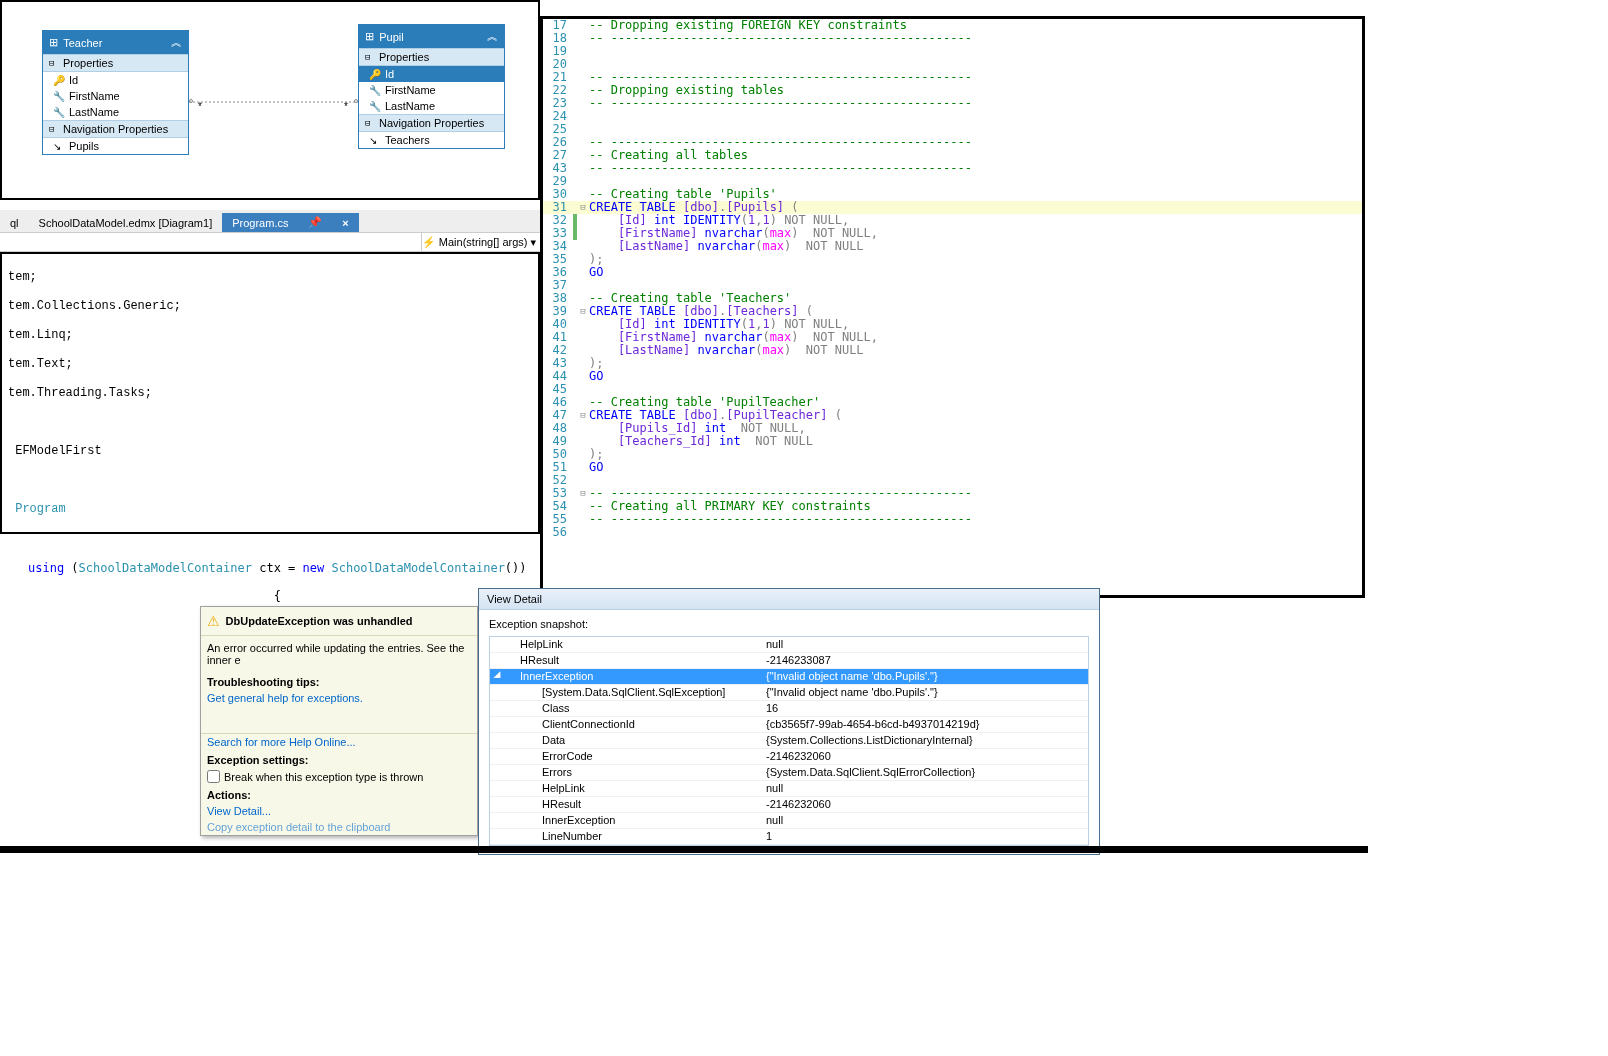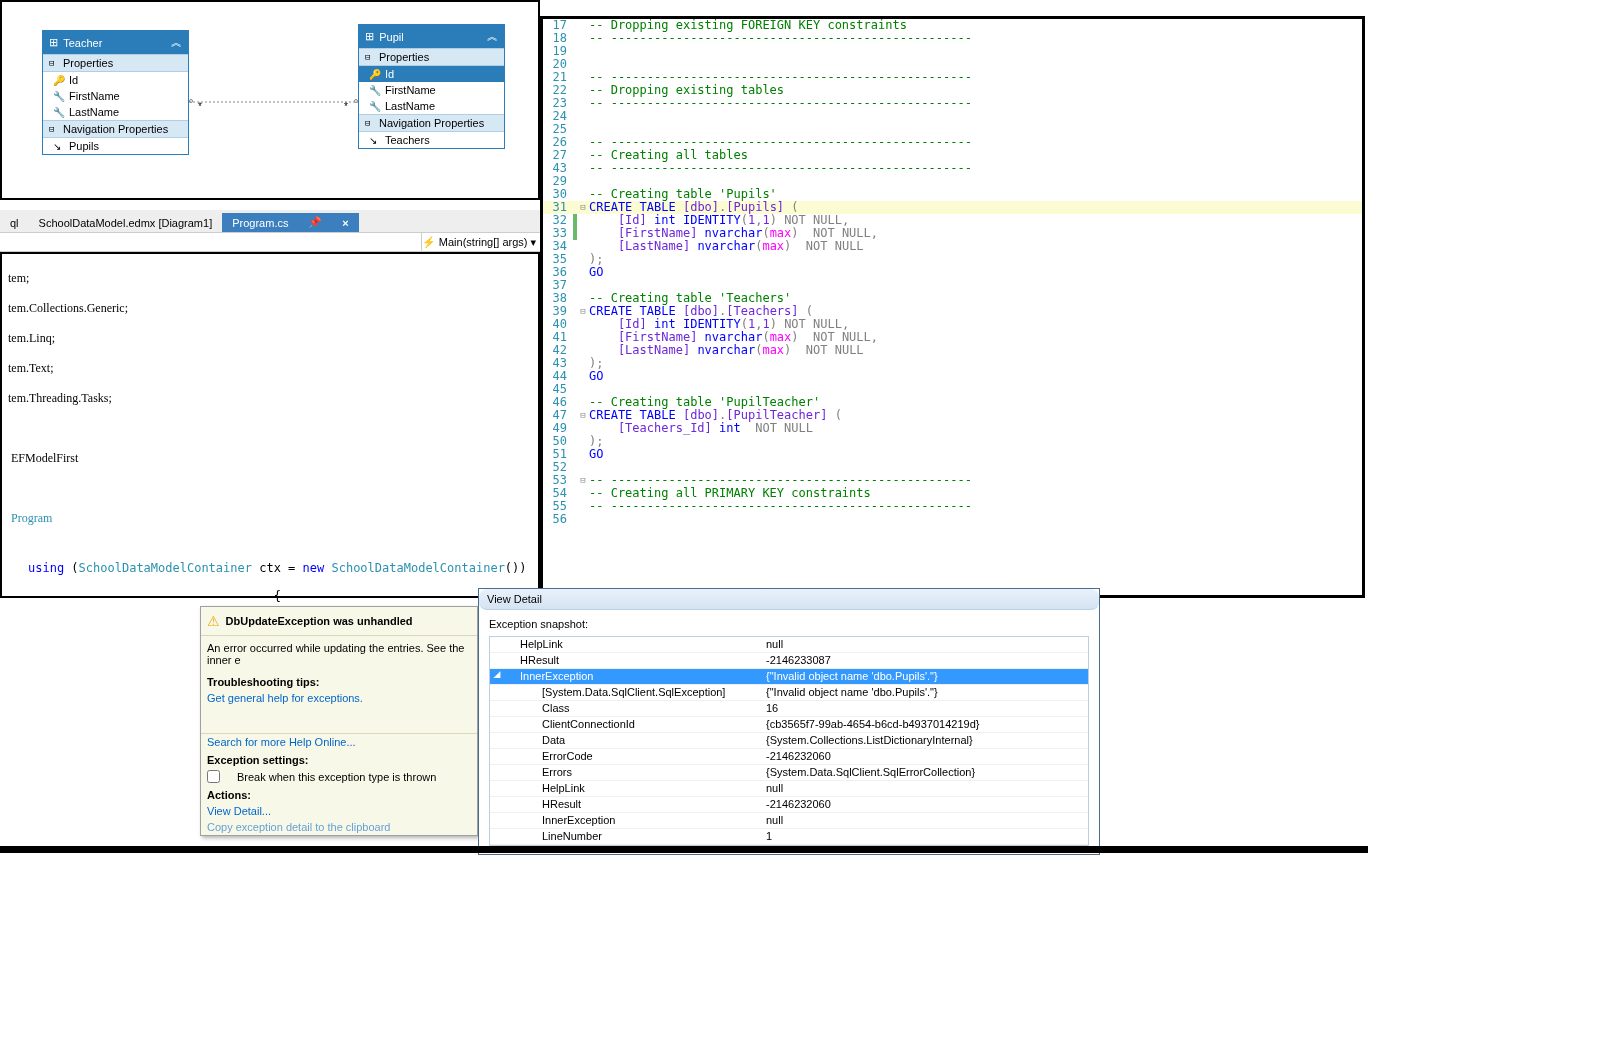--- a/index.html
+++ b/index.html
@@ -24,21 +24,21 @@
 .tabbar .pin { color: #fff; }
 .tabbar .close { color: #fff; font-weight: bold; }
 
 
 .ddrow { position: absolute; left: 0; top: 232px; width: 540px; height: 20px; border-top: 1px solid #ccc; border-bottom: 1px solid #ccc; display: flex; align-items: center; font-size: 11px; }
 .ddrow .left { flex: 1; padding-left: 4px; }
 .ddrow .right { display: flex; align-items: center; gap: 3px; padding-right: 4px; }
 .lightning { color: #c77b00; }
 
 
-.code-pane { position: absolute; left: 0; top: 252px; width: 540px; height: 346px; border: 2px solid #000; background: #fff; font-family: Liberation Serif, serif; font-size: 12px; padding: 2px 0 2px 6px; white-space: pre; overflow: hidden; }
+.code-pane { position: absolute; left: 0; top: 252px; width: 540px; height: 282px; border: 2px solid #000; background: #fff; font-family: Liberation Mono, monospace; font-size: 12px; padding: 2px 0 2px 6px; white-space: pre; overflow: hidden; }
 .code-pane .ln { line-height: 15px; }
 .kw { color: #0000ff; }
 .type { color: #2b91af; }
 .txt { color: #000; }
 
 
 .lower-code { position: absolute; left: 28px; top: 547px; font-family: Consolas, monospace; font-size: 12px; white-space: pre; text-align: center; }
 .hl-err { background: #ffd86b; padding-left: 13px; }
 
 
@@ -56,26 +56,26 @@
 .gray { color: #808080; }
 .cr-row { background: #fcfcd2; }
 
 
 .exc-tooltip { position: absolute; left: 200px; top: 606px; width: 278px; border: 1px solid #a0a0a0; background: #f7f8e7; box-shadow: 2px 2px 4px rgba(0,0,0,0.3); font-size: 11px; }
 .exc-tooltip .hdr { padding: 6px; display: flex; align-items: center; gap: 6px; border-bottom: 1px solid #d8d8b8; }
 .exc-tooltip .hdr .warn { color: #e8a800; font-size: 14px; }
 .exc-tooltip .msg { padding: 6px; }
 .exc-tooltip .sect { padding: 4px 6px 2px 6px; font-weight: bold; }
 .exc-tooltip .linkrow { padding: 2px 6px; color: #0066cc; cursor: pointer; }
-.exc-tooltip .chkrow { padding: 2px 6px; display: flex; align-items: center; gap: 17px; }
+.exc-tooltip .chkrow { padding: 2px 6px; display: flex; align-items: center; gap: 4px; }
 .exc-tooltip .spacer { height: 28px; border-bottom: 1px solid #d8d8b8; }
 
 
 .viewdet { position: absolute; left: 478px; top: 588px; width: 622px; border: 1px solid #4a6d8c; background: #fff; font-size: 11px; }
-.viewdet-title { background: linear-gradient(#e9f1fa,#d4e3f3); padding: 4px 8px; border-bottom: 1px solid #bcd0e5; border-radius: 8px; }
+.viewdet-title { background: linear-gradient(#e9f1fa,#d4e3f3); padding: 4px 8px; border-bottom: 1px solid #bcd0e5; }
 .viewdet-body { padding: 8px 10px; }
 .viewdet-label { margin-bottom: 6px; }
 .prop-grid { border: 1px solid #bcd0e5; background: #fff; }
 .pg-row { display: flex; border-bottom: 1px solid #f0f0f0; min-height: 16px; }
 .pg-exp { width: 14px; text-align: center; font-size: 9px; color: #555; }
 .pg-name { width: 260px; padding: 1px 2px; }
 .pg-val { flex: 1; padding: 1px 2px; }
 .pg-row.sel { background: #3399ff; color: #fff; }
 .pg-row.sel .pg-exp { color: #fff; }
 .ind1 { padding-left: 16px; }
@@ -367,20 +367,26 @@
       <div class="sql-fold"></div>
       <div class="sql-code"><span class="cmt">-- Creating table 'PupilTeacher'</span></div>
     </div>
     <div class="sql-row">
       <div class="sql-gutter">47</div>
       <div class="sql-indicator"></div>
       <div class="sql-fold">⊟</div>
       <div class="sql-code"><span class="sqlkw">CREATE TABLE</span><span class="sqltxt"> [dbo]</span><span class="gray">.</span><span class="sqltxt">[PupilTeacher] </span><span class="gray">(</span></div>
     </div>
     <div class="sql-row">
+      <div class="sql-gutter">48</div>
+      <div class="sql-indicator"></div>
+      <div class="sql-fold"></div>
+      <div class="sql-code"><span class="sqltxt">    [Pupils_Id] </span><span class="sqlkw">int</span><span class="sqltxt">  </span><span class="gray">NOT NULL,</span></div>
+    </div>
+    <div class="sql-row">
       <div class="sql-gutter">49</div>
       <div class="sql-indicator"></div>
       <div class="sql-fold"></div>
       <div class="sql-code"><span class="sqltxt">    [Teachers_Id] </span><span class="sqlkw">int</span><span class="sqltxt">  </span><span class="gray">NOT NULL</span></div>
     </div>
     <div class="sql-row">
       <div class="sql-gutter">50</div>
       <div class="sql-indicator"></div>
       <div class="sql-fold"></div>
       <div class="sql-code"><span class="gray">);</span></div>

